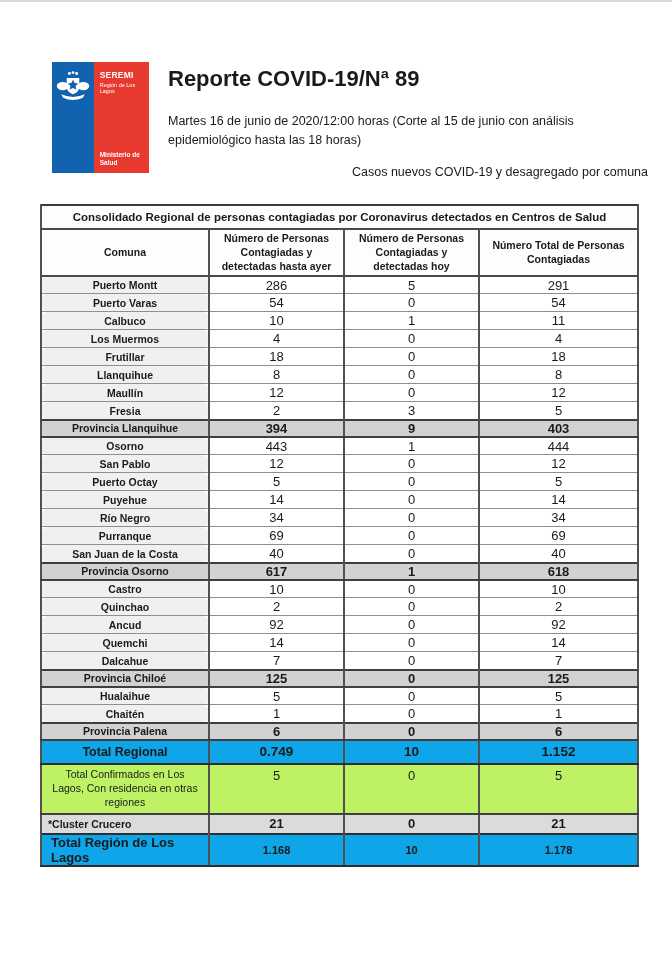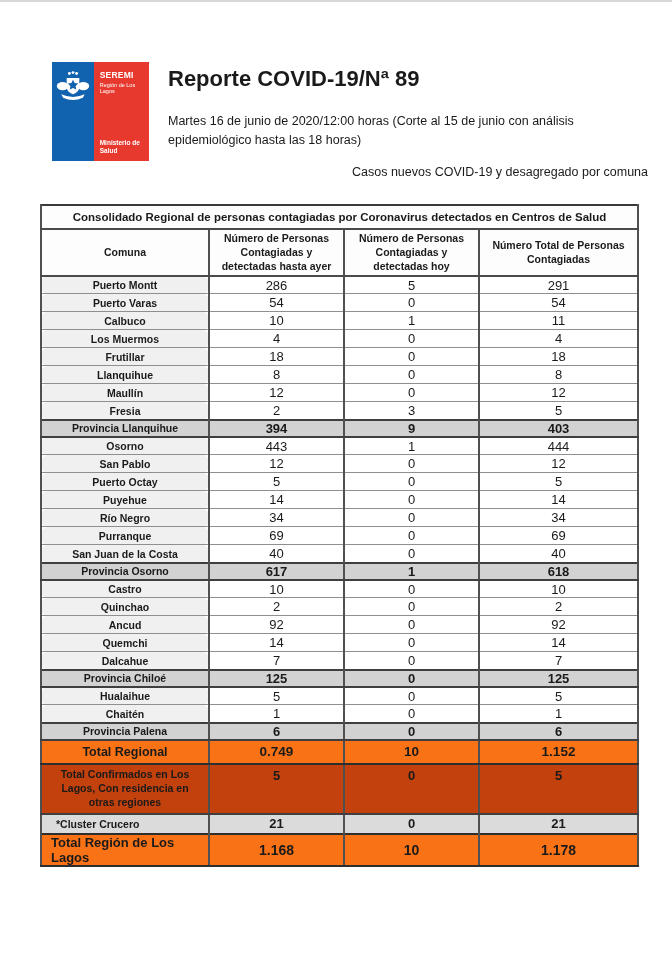--- a/index.html
+++ b/index.html
@@ -13,21 +13,21 @@
     position: relative;
     overflow: hidden;
   }
 
   
   .page-header {
     display: flex;
     margin: 60px 0 0 52px;
   }
   .logo {
-    width: 97px; height: 99px;
+    width: 97px; height: 111px;
     display: flex;
     flex: none;
   }
   .logo-blue {
     width: 43%;
     background: var(--logo-blue, #1263af);
     position: relative;
   }
   .logo-blue svg {
     position: absolute; top: 7px; left: 3px;
@@ -85,43 +85,43 @@
 
   tr.provincia td {
     background: #d2d2d2; font-weight: bold;
     border-top: 2px solid #3f3f3f; border-bottom: 2px solid #3f3f3f;
   }
   tr.provincia { height: 15px; }
   tr.provincia td.c1 { font-size: 10.5px; }
   tr.provincia td.num { font-size: 13px; }
 
   tr.total-dark td, tr.total-dark-left td {
-    background: #f97316; font-weight: bold;
+    background: #0ea5e9; font-weight: bold;
     border-top: 2px solid #2e2e2e; border-bottom: 2px solid #2e2e2e;
   }
   tr.total-dark { height: 24px; }
   tr.total-dark td.c1 { font-size: 12.5px; }
   tr.total-dark td.num { font-size: 13.5px; }
 
   tr.total-light td {
-    background: #c2410c; font-weight: bold;
+    background: #bef264; font-weight: normal;
     border-top: 2px solid #d946ef; border-bottom: 2px solid #3f3f3f;
   }
   tr.total-light { height: 50px; }
   tr.total-light td.c1 { font-size: 10.5px; line-height: 1.3; padding: 2px 10px; }
   tr.total-light td.num { font-size: 13px; vertical-align: top; padding-top: 3px; }
 
   tr.cluster td { background: #dbdbdb; font-weight: bold; }
   tr.cluster { height: 20px; }
-  tr.cluster td.c1 { font-size: 10.5px; text-align: left; padding-left: 14px; }
+  tr.cluster td.c1 { font-size: 10.5px; text-align: left; padding-left: 6px; }
   tr.cluster td.num { font-size: 13px; }
 
   tr.total-dark-left { height: 27px; }
   tr.total-dark-left td.c1 { font-size: 13px; text-align: left; padding-left: 9px; }
-  tr.total-dark-left td.num { font-size: 14px; }
+  tr.total-dark-left td.num { font-size: 11px; }
 </style>
 </head>
 <body style="--logo-blue: #1263af; --logo-red: #e8392e;">
 
 <div class="page-header">
   <div class="logo">
     <div class="logo-blue">
       <svg viewBox="0 0 40 40">
         <g fill="#ffffff">
           <circle cx="16" cy="5" r="1.6"></circle>

